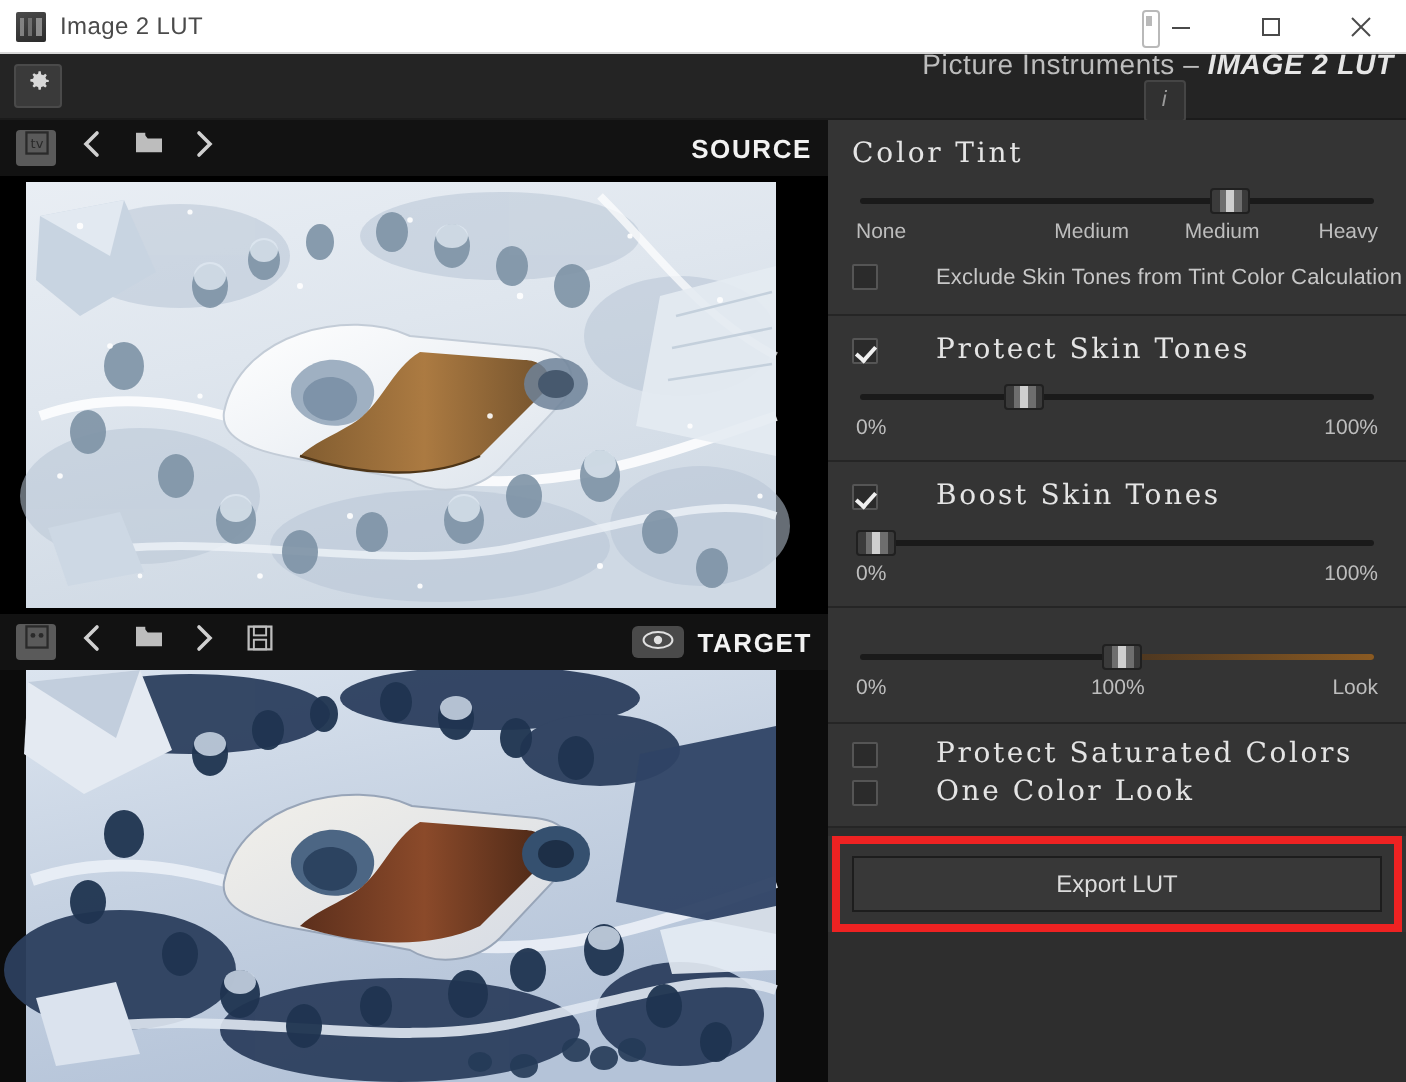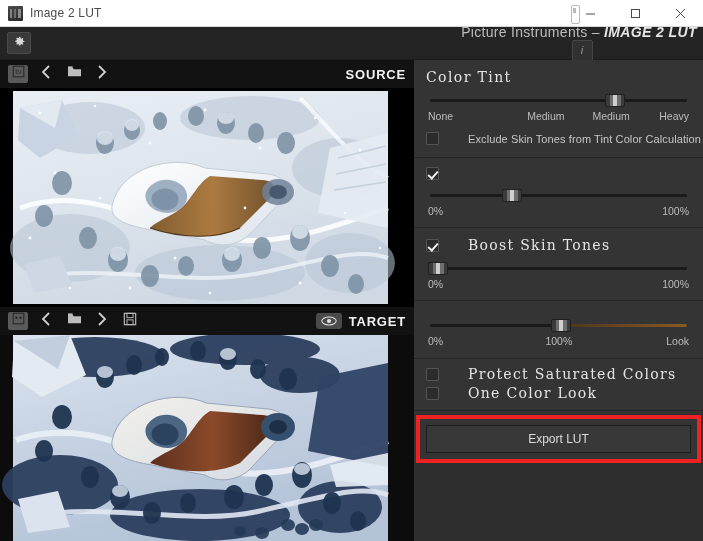--- a/index.html
+++ b/index.html
@@ -584,20 +584,21 @@
       </div>
       <div class="cbrow" style="margin-top:9px">
         <div class="checkbox" id="cb-exclude"></div>
         <div class="cb-label-small">Exclude Skin Tones from Tint Color Calculation</div>
       </div>
     </div>
 
     <div class="sect">
       <div class="cbrow">
         <div class="checkbox checked"></div>
+        <div class="cb-label-serif">Protect Skin Tones</div>
       </div>
       <div class="slider">
         <div class="track"></div>
         <div class="handle" id="pst-handle" style="left: 32%;"></div>
       </div>
       <div class="ticks">
         <span>0%</span>
         <span>100%</span>
       </div>
     </div>

